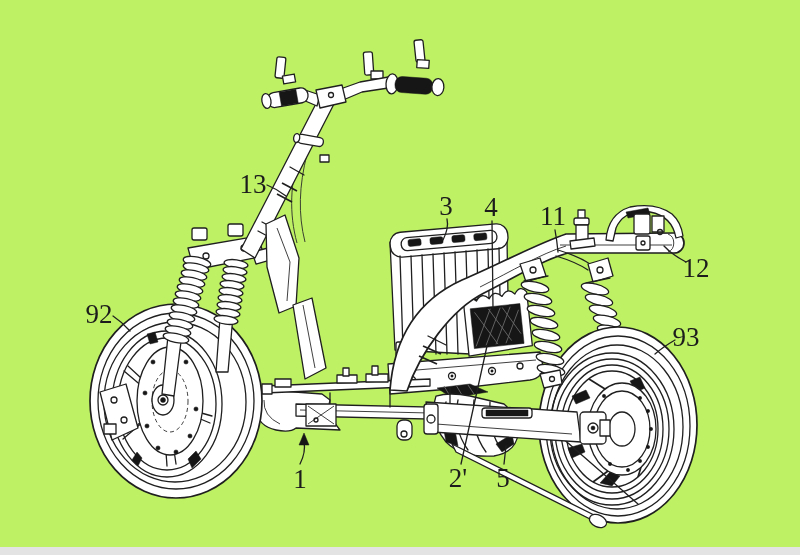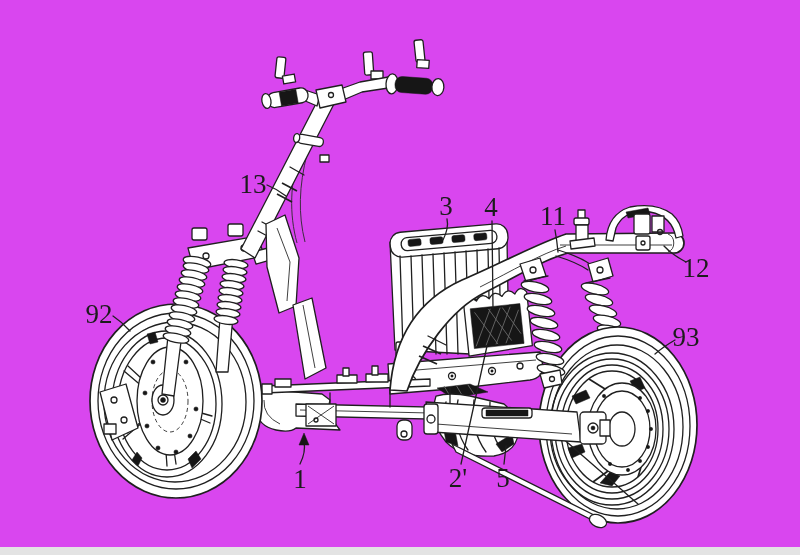--- a/index.html
+++ b/index.html
@@ -1,16 +1,16 @@
 <!DOCTYPE html>
 <html><head>
 <meta charset="utf-8">
 <style>
   html,body{margin:0;padding:0;background:#ffffff;}
-  .page{position:relative;width:800px;height:555px;background:#d946ef;overflow:hidden;}
+  .page{position:relative;width:800px;height:555px;background:#bef264;overflow:hidden;}
   svg{position:absolute;left:0;top:0;}
   svg *{vector-effect:non-scaling-stroke;}
   .ln{fill:none;stroke:#1f1f1f;stroke-width:1.3;stroke-linecap:round;stroke-linejoin:round;}
   .lnW{fill:#ffffff;stroke:#1f1f1f;stroke-width:1.3;stroke-linejoin:round;}
   .lnT{fill:none;stroke:#1f1f1f;stroke-width:1.7;}
   .lnWT{fill:#ffffff;stroke:#1f1f1f;stroke-width:1.7;stroke-linejoin:round;}
   .thin{fill:none;stroke:#2a2a2a;stroke-width:0.9;}
   .dk{fill:#161616;stroke:#161616;stroke-width:0.5;}
   .hatch{stroke:#6a6a6a;stroke-width:0.9;}
   .reflabel{font-family:"Liberation Serif","DejaVu Serif",serif;font-size:27px;fill:#1c1c1c;}

